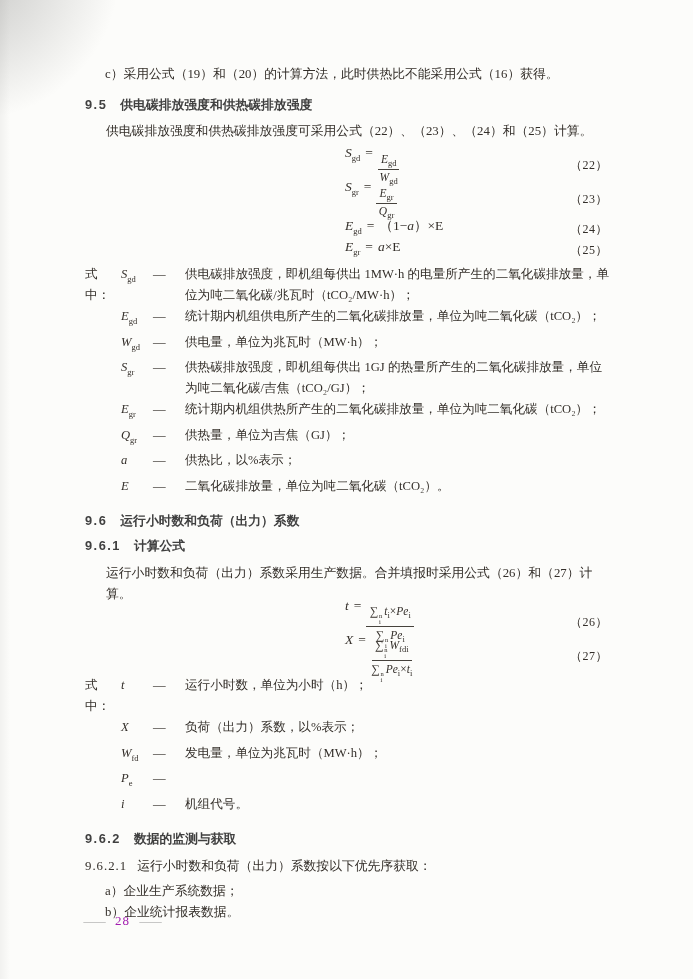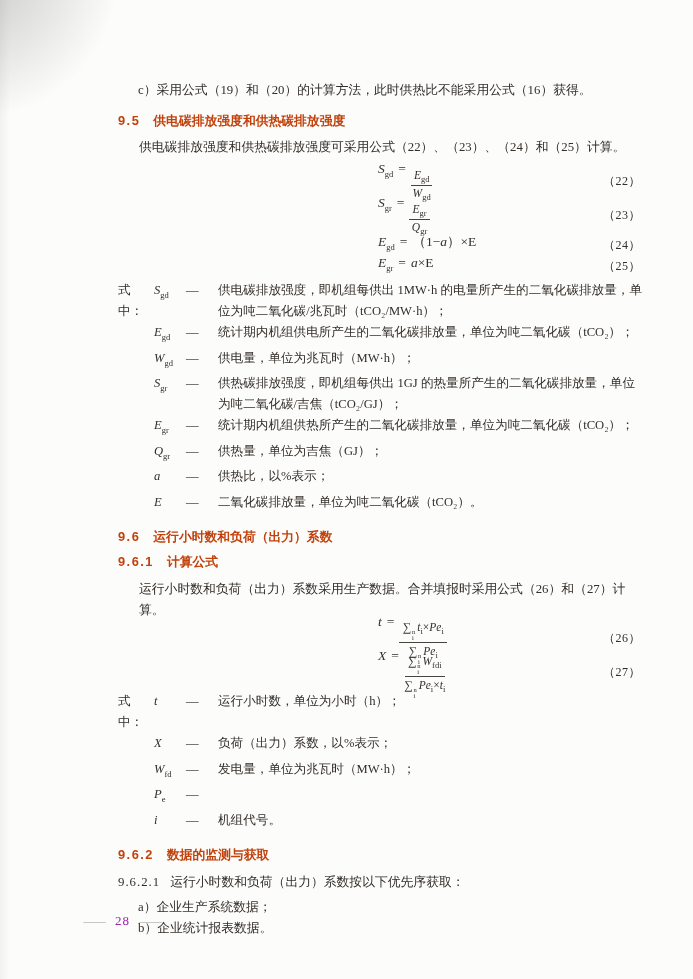--- a/index.html
+++ b/index.html
@@ -16,26 +16,26 @@
     color:#332e29;
   }
   
   .page::before{
     content:"";position:absolute;inset:0;pointer-events:none;
     background:
       radial-gradient(circle at -30px -30px, rgba(110,110,108,0.38), rgba(110,110,108,0) 150px),
       linear-gradient(90deg, rgba(0,0,0,0.045), rgba(0,0,0,0) 10px);
   }
   .content{
-    position:absolute;left:85px;top:80px;width:525px;
-    font-size:12.8px;line-height:21px;margin-left:33px;
+    position:absolute;left:85px;top:64px;width:525px;
+    font-size:12.8px;line-height:21px;
   }
   .sec-h{
     font-family:"Liberation Sans","DejaVu Sans",sans-serif;
-    font-weight:700;font-size:12.8px;line-height:21px;color:#c2410c;
+    font-weight:700;font-size:12.8px;line-height:21px;color:#404040;
   }
   .h-num{margin-right:13px;letter-spacing:1.5px;}
   .h-num-plain{margin-right:10px;letter-spacing:1px;}
   .indented{margin-left:20px;}
   .para{margin-left:21px;}
   #h95{margin-top:9px;}
   #h951{margin-top:2px;}
   #para1{margin-top:6px;}
   #h96{margin-top:9px;}
   #h961{margin-top:4px;}

